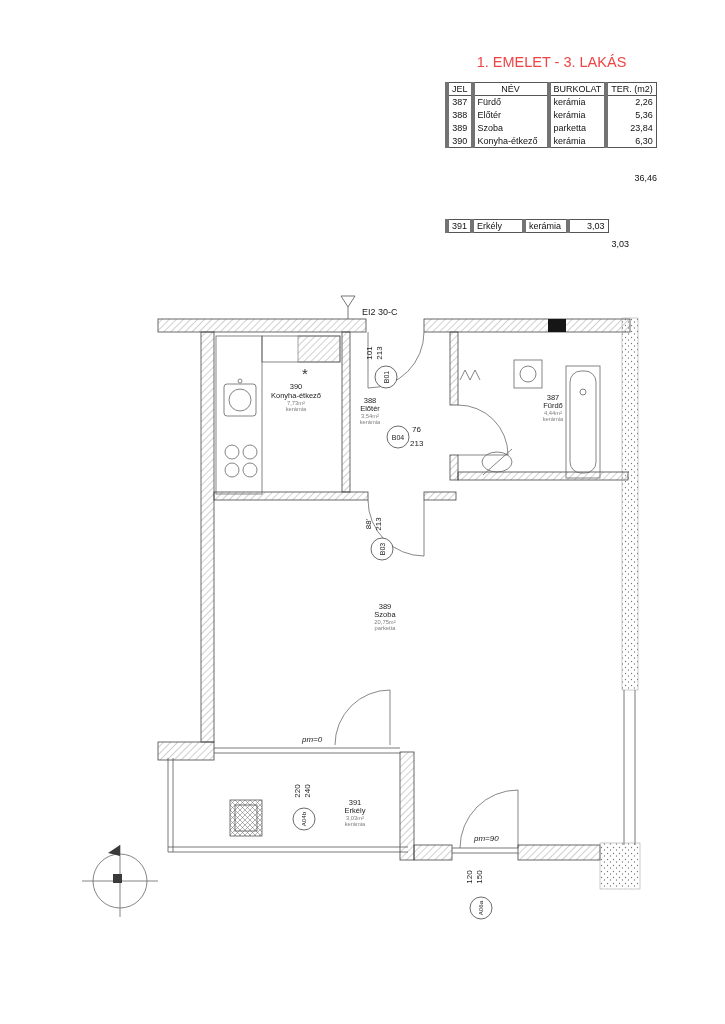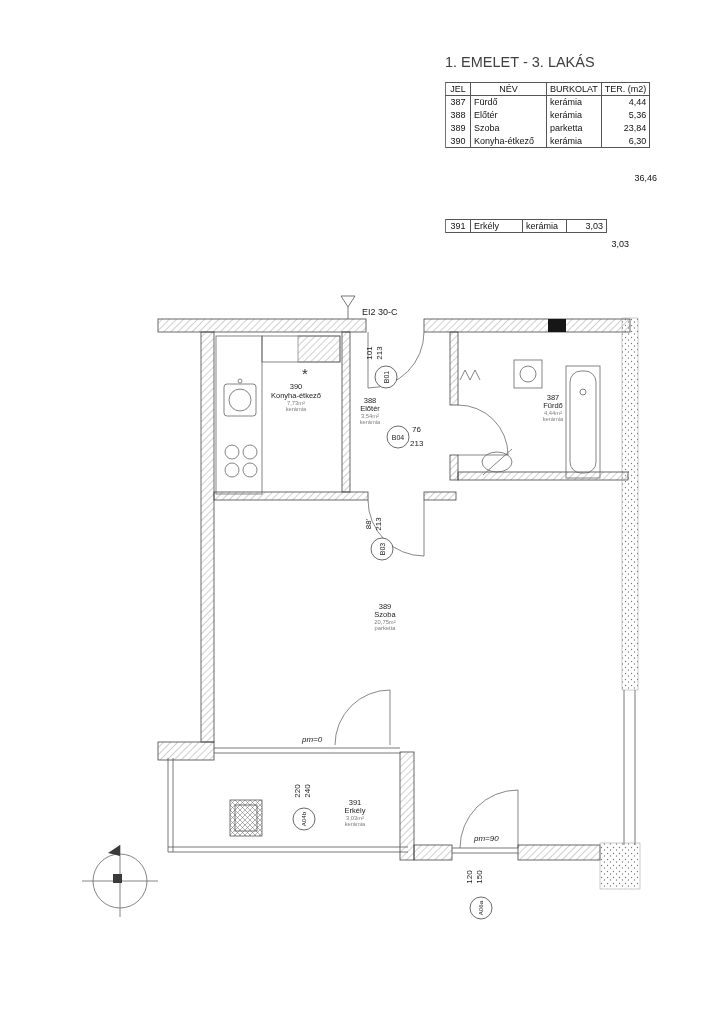--- a/index.html
+++ b/index.html
@@ -23,27 +23,27 @@
   .dim { font-size:8px; }
   .tagtext { font-size:7px; }
   .tagtext-sm { font-size:6.2px; }
   .rid, .rname { font-size:7.5px; }
   .rsub { font-size:5.8px; fill:#818181; }
   .pm { font-size:8px; font-style:italic; }
   .ent { font-size:9px; }
   .star { font-size:15px; fill:#333; }
 
   
-  .title { position:absolute; left:445px; top:54px; width:213px; text-align:left;
-           font-size:14.5px; color:#404040; white-space:nowrap; }
+  .title { position:absolute; left:445px; top:54px; width:213px; text-align:center;
+           font-size:14.5px; color:#ef4444; white-space:nowrap; }
   table.areas-table { border-collapse:collapse; position:absolute; background:#fff; border:1px solid #555; }
   .t-main { left:445px; top:82px; }
   .t-balc { left:445px; top:219px; }
   .areas-table th, .areas-table td {
-    border-left:1px solid #737373; border-right:1px solid #555; border-top:none; border-bottom:none;
+    border-left:4px solid #737373; border-right:1px solid #555; border-top:none; border-bottom:none;
     padding:0 3px; height:13px; font-size:9px; font-weight:normal; color:#111; white-space:nowrap;
   }
   .areas-table thead th { border-bottom:1px solid #555; text-align:center; }
   .c0 { width:25px; text-align:center; }
   .c1 { width:76px; text-align:left; }
   .c2 { width:48px; text-align:left;margin-top:46px; }
   .c3 { width:39px; text-align:right;border-radius:6px; }
   .b0 { width:25px; text-align:center; }
   .b1 { width:52px; text-align:left; }
   .b2 { width:44px; text-align:left; }
@@ -64,21 +64,21 @@
       <th class="c1">NÉV</th>
       <th class="c2">BURKOLAT</th>
       <th class="c3">TER. (m2)</th>
     </tr>
   </thead>
   <tbody>
     <tr>
       <td class="c0">387</td>
       <td class="c1">Fürdő</td>
       <td class="c2">kerámia</td>
-      <td class="c3">4,44</td>
+      <td class="c3">2,26</td>
     </tr>
     <tr>
       <td class="c0">388</td>
       <td class="c1">Előtér</td>
       <td class="c2">kerámia</td>
       <td class="c3">5,36</td>
     </tr>
     <tr>
       <td class="c0">389</td>
       <td class="c1">Szoba</td>

